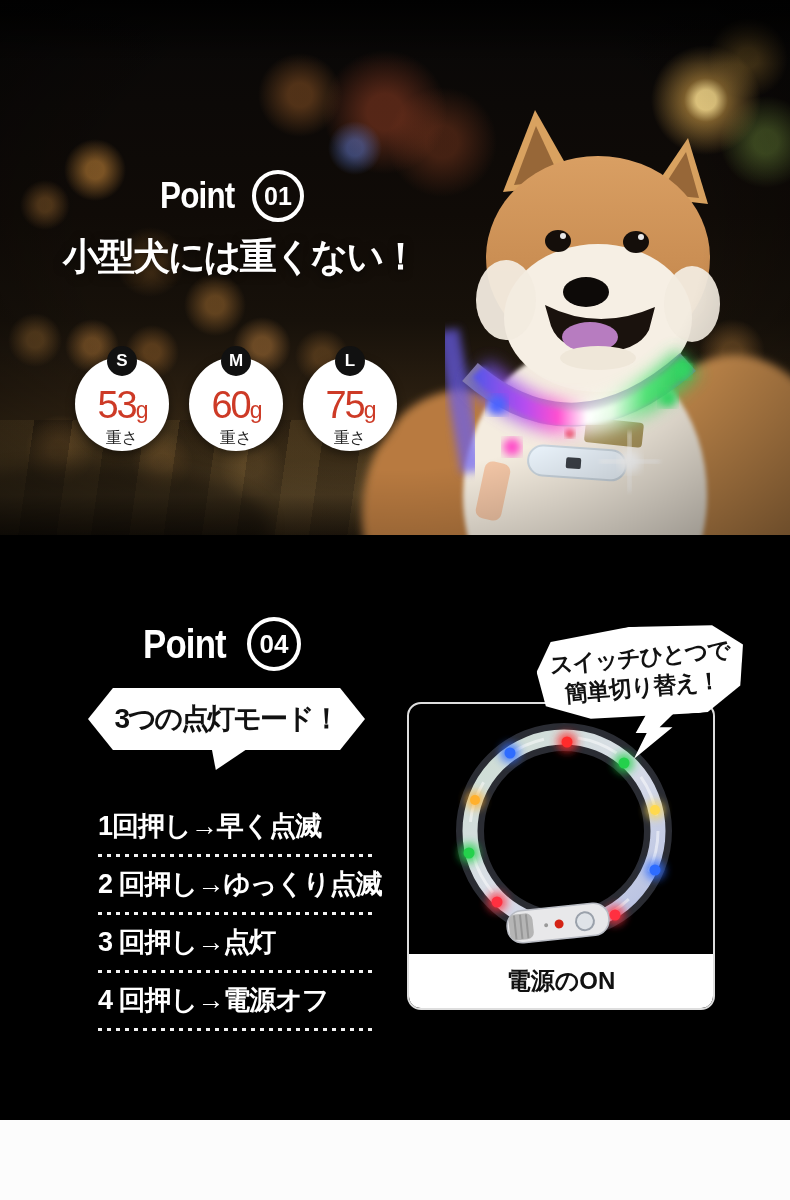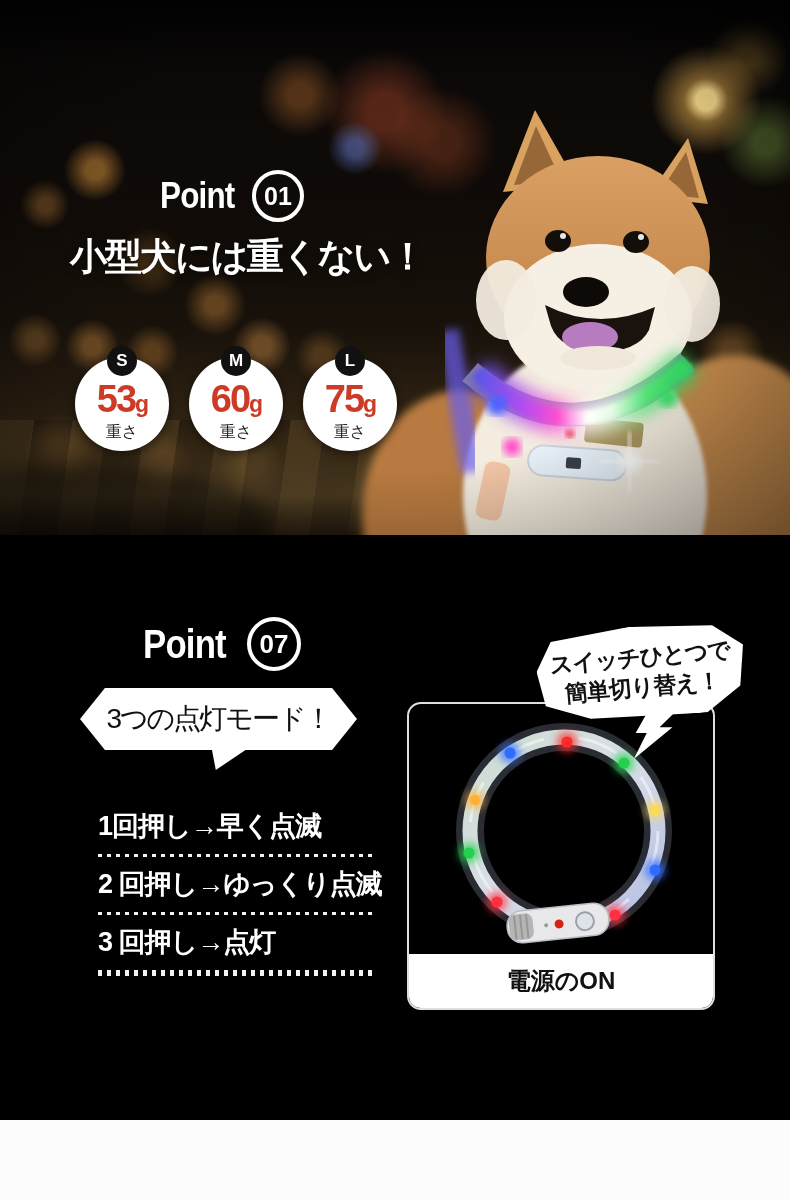--- a/index.html
+++ b/index.html
@@ -47,42 +47,42 @@
   .point-label{color:#fff;font-weight:bold;display:inline-block;transform:scaleX(.85);transform-origin:left center;letter-spacing:-1px;}
   .point-circle{border:4px solid #fff;border-radius:50%;color:#fff;font-weight:bold;
     display:flex;align-items:center;justify-content:center;flex:0 0 auto;}
   .row06{left:160px;top:170px;gap:10px;}
   .row06 .point-label{font-size:37px;width:82px;}
   .row06 .point-circle{width:52px;height:52px;font-size:25px;}
   .row07{left:143px;top:617px;gap:12px;}
   .row07 .point-label{font-size:41px;width:92px;}
   .row07 .point-circle{width:54px;height:54px;font-size:26px;}
 
-  .photo-title{position:absolute;left:70px;top:232px;color:#fff;font-weight:bold;font-size:37px;
+  .photo-title{position:absolute;left:63px;top:232px;color:#fff;font-weight:bold;font-size:37px;
     letter-spacing:-2px;white-space:nowrap;text-shadow:0 2px 10px rgba(0,0,0,.65);}
   .photo-subtitle{position:absolute;left:80px;top:288px;color:#fff;font-weight:bold;font-size:27px;
     letter-spacing:-1px;white-space:nowrap;text-shadow:0 2px 8px rgba(0,0,0,.65);}
 
   
   .weight-circle{position:absolute;top:357px;width:94px;height:94px;border-radius:50%;background:#fff;
     text-align:center;box-shadow:0 3px 10px rgba(0,0,0,.45);}
   .size-badge{position:absolute;top:-11px;left:50%;transform:translateX(-50%);width:30px;height:30px;
     background:#111;color:#fff;border-radius:50%;font-weight:bold;font-size:17px;
     display:flex;align-items:center;justify-content:center;}
-  .weight-num{margin-top:24px;font-weight:bold;font-size:38px;line-height:36px;letter-spacing:-2px;}
+  .weight-num{margin-top:30px;font-weight:normal;font-size:38px;line-height:36px;letter-spacing:-2px;}
   .weight-num .unit{font-size:23px;}
   .weight-caption{font-weight:normal;font-size:16px;color:#222;line-height:20px;}
 
   
   .black-section{position:absolute;left:0;top:535px;width:790px;height:585px;background:#000;}
 
-  .mode-bubble{position:absolute;left:80px;top:688px;width:277px;height:62px;background:#fff;
+  .mode-bubble{position:absolute;left:88px;top:688px;width:277px;height:62px;background:#fff;
     clip-path:polygon(0% 50%,9% 0%,91% 0%,100% 50%,91% 100%,9% 100%);
     display:flex;align-items:center;justify-content:center;
-    color:#111;font-weight:normal;font-size:28px;letter-spacing:-2px;white-space:nowrap;}
+    color:#111;font-weight:bold;font-size:28px;letter-spacing:-2px;white-space:nowrap;}
   .mode-bubble-tail{position:absolute;left:207px;top:749px;width:40px;height:21px;background:#fff;
     clip-path:polygon(12% 0,100% 0,22% 100%);}
 
   .mode-list{position:absolute;left:98px;top:799px;width:312px;}
   .mode-item{color:#fff;font-weight:bold;font-size:27px;letter-spacing:-1px;white-space:nowrap;
     padding:9px 0 10px;}
   .mode-sep{width:274px;height:3px;
     background:repeating-linear-gradient(90deg,#f2f2f2 0 4px,rgba(0,0,0,0) 4px 9px);}
 
   
@@ -212,33 +212,34 @@
       <div class="size-badge">L</div>
       <div class="weight-num" style="color:#cd3a26;"><span>75</span><span class="unit">g</span></div>
       <div class="weight-caption">重さ</div>
     </div>
   </div>
 
   <div class="black-section"></div>
 
   <div class="point-row row07">
     <span class="point-label">Point</span>
-    <span class="point-circle">07</span>
+    <span class="point-circle">04</span>
   </div>
 
   <div class="mode-bubble">3つの点灯モード！</div>
   <div class="mode-bubble-tail"></div>
 
   <div class="mode-list">
     <div class="mode-item">1回押し→早く点滅</div>
     <div class="mode-sep"></div>
     <div class="mode-item">2 回押し→ゆっくり点滅</div>
     <div class="mode-sep"></div>
     <div class="mode-item">3 回押し→点灯</div>
     <div class="mode-sep"></div>
+    <div class="mode-item">4 回押し→電源オフ</div>
     <div class="mode-sep"></div>
   </div>
 
   <div class="product-card">
     <svg width="304" height="304" viewBox="0 0 304 304">
       <defs>
         <linearGradient id="ringGrad" x1="0" y1="0" x2="1" y2="1">
           <stop offset="0" stop-color="#d4e6d8"></stop>
           <stop offset="0.5" stop-color="#e3e7f2"></stop>
           <stop offset="1" stop-color="#b9c4ea"></stop>

